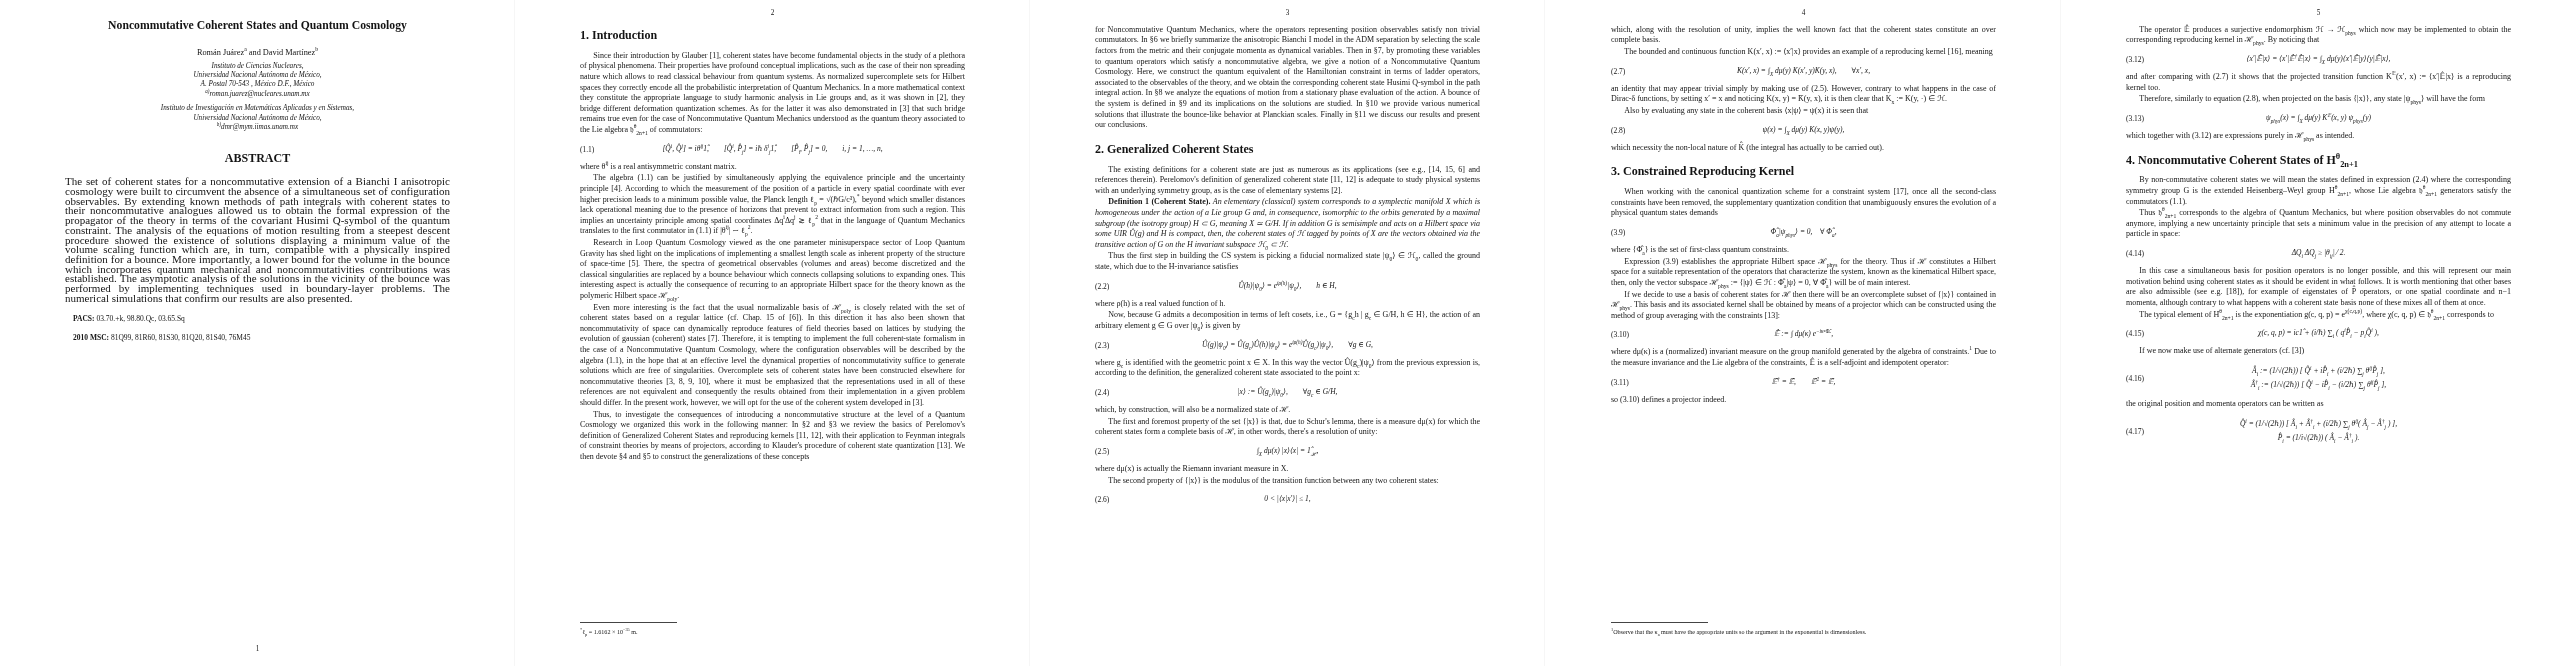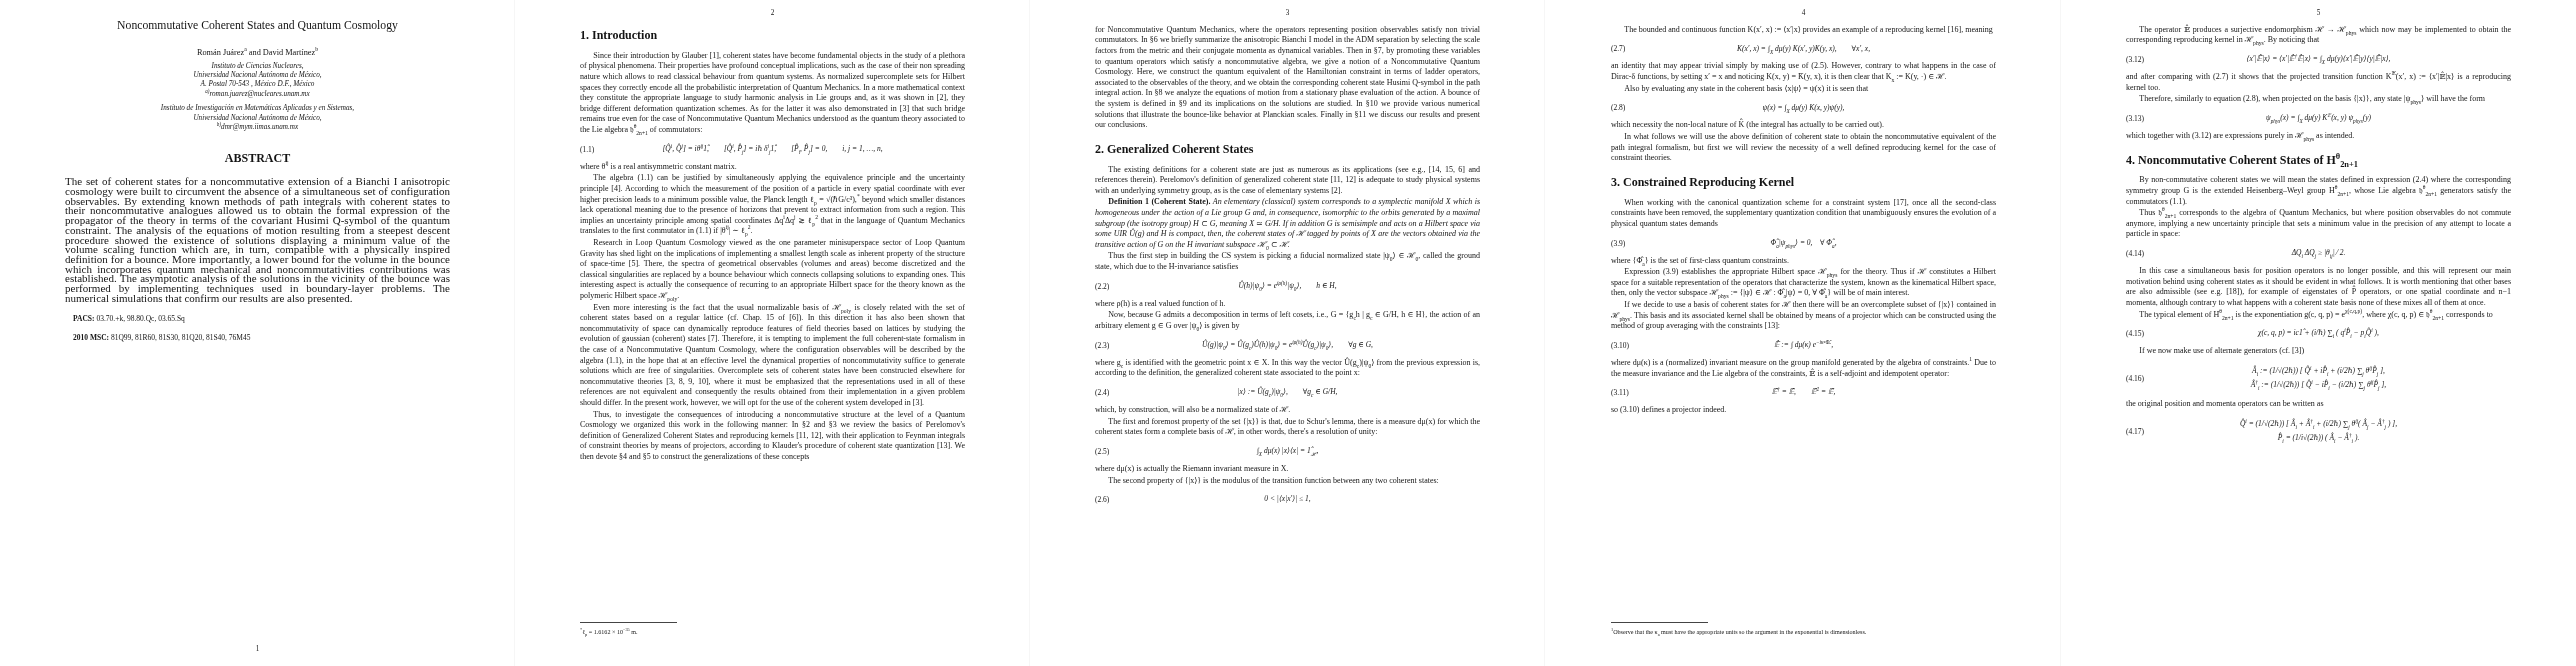--- a/index.html
+++ b/index.html
@@ -6,35 +6,35 @@
   body{
     width:2576px;height:667px;position:relative;overflow:hidden;
     background:#ffffff;color:#141414;
     font-family:"Liberation Serif","DejaVu Serif",serif;
   }
   .page{position:absolute;top:0;width:515px;height:667px;background:#fff;overflow:hidden;}
   .page.seam{box-shadow:inset -0.6px 0 0 #f0f0f0;}
   .inner{position:absolute;left:65px;right:65px;top:0;}
   .running-head{text-align:center;font-size:7.2px;margin:9px 0 7.8px 0;}
   .sec-heading{text-align:left;font-weight:bold;font-size:12px;margin:11px 0 7.8px 0;}
-  .para{font-size:8px;line-height:10.6px;text-align:justify;text-indent:13.3px;margin:0 0 1.1px 0;}
+  .para{font-size:8px;line-height:10.6px;text-align:justify;text-indent:13.3px;margin:0 0 1.1px 0;font-family:Liberation Serif, serif;}
   .para.noindent{text-indent:0;}
   .def-label{font-weight:bold;}
   .def-body{font-style:italic;}
   .eq-row{position:relative;margin:7.2px 0;font-size:7.5px;}
   .eq-num{position:absolute;left:0;top:50%;transform:translateY(-50%);font-style:normal;}
   .eq-body{text-align:center;font-style:italic;padding:0 29px;line-height:11.7px;}
   .eq-line{line-height:14px;}
   sup,sub{line-height:0;font-size:70%;}
   .footnote-block{position:absolute;bottom:24.5px;left:65px;right:65px;}
   .footnote-rule{width:97px;border-top:0.6px solid #444;margin-bottom:3.3px;}
   .footnote{font-size:6.1px;line-height:7.8px;text-indent:0;}
   .page-number-bottom{position:absolute;bottom:14.5px;left:0;right:0;text-align:center;font-size:7.2px;}
   
-  .title{text-align:center;font-size:11.7px;line-height:14.5px;margin-top:19px;}
+  .title{text-align:center;font-size:11.7px;line-height:14.5px;margin-top:19px;font-weight:bold;}
   .authors{text-align:center;font-size:8.3px;margin-top:14px;}
   .affil{text-align:center;font-style:italic;font-size:7.2px;line-height:9.4px;margin-top:5px;}
   .abstract-heading{text-align:center;font-weight:bold;font-size:12px;margin:19px 0 7.8px 0;}
   .abstract{font-size:11px;line-height:9.7px;text-align:justify;text-indent:0;}
   .meta-line{font-size:7.5px;margin-top:10px;padding-left:8px;}
   .meta-label{font-weight:bold;}
   
   .arxiv-banner-wrap{position:absolute;left:6.7px;top:48px;height:484px;width:27px;
     display:flex;align-items:center;justify-content:center;}
   .arxiv-banner{writing-mode:vertical-rl;transform:rotate(180deg);white-space:nowrap;
@@ -134,33 +134,33 @@
     <div class="eq-row">
       <span class="eq-num">(2.6)</span>
       <div class="eq-body">0 &lt; |⟨x|x′⟩| ≤ 1,</div>
     </div>
   </div>
 </div>
 
 <div class="page seam" style="left:1546px">
   <div class="inner">
     <div class="running-head">4</div>
+    <p class="para noindent">which, along with the resolution of unity, implies the well known fact that the coherent states constitute an over complete basis.</p>
     <p class="para">The bounded and continuous function K(x′, x) := ⟨x′|x⟩ provides an example of a reproducing kernel [16], meaning</p>
     <div class="eq-row">
       <span class="eq-num">(2.7)</span>
       <div class="eq-body">K(x′, x) = ∫<sub>X</sub> dμ(y) K(x′, y)K(y, x),  ∀x′, x,</div>
     </div>
     <p class="para noindent">an identity that may appear trivial simply by making use of (2.5). However, contrary to what happens in the case of Dirac-δ functions, by setting x′ = x and noticing K(x, y) = K̄(y, x), it is then clear that K<sub>x</sub> := K(y, ·) ∈ ℋ.</p>
     <p class="para">Also by evaluating any state in the coherent basis ⟨x|ψ⟩ = ψ(x) it is seen that</p>
     <div class="eq-row">
       <span class="eq-num">(2.8)</span>
       <div class="eq-body">ψ(x) = ∫<sub>X</sub> dμ(y) K(x, y)ψ(y),</div>
     </div>
     <p class="para noindent">which necessity the non-local nature of K̂ (the integral has actually to be carried out).</p>
-    <p class="para">In what follows we will use the above definition of coherent state to obtain the noncommutative equivalent of the path integral formalism, but first we will review the necessity of a well defined reproducing kernel for the case of constraint theories.</p>
     <div class="sec-heading">3. Constrained Reproducing Kernel</div>
     <p class="para">When working with the canonical quantization scheme for a constraint system [17], once all the second-class constraints have been removed, the supplementary quantization condition that unambiguously ensures the evolution of a physical quantum states demands</p>
     <div class="eq-row">
       <span class="eq-num">(3.9)</span>
       <div class="eq-body">Φ̂<sub>a</sub>|ψ<sub>phys</sub>⟩ = 0, ∀ Φ̂<sub>a</sub>,</div>
     </div>
     <p class="para noindent">where {Φ̂<sub>a</sub>} is the set of first-class quantum constraints.</p>
     <p class="para">Expression (3.9) establishes the appropriate Hilbert space ℋ<sub>phys</sub> for the theory. Thus if ℋ constitutes a Hilbert space for a suitable representation of the operators that characterize the system, known as the kinematical Hilbert space, then, only the vector subspace ℋ<sub>phys</sub> := {|ψ⟩ ∈ ℋ : Φ̂<sub>a</sub>|ψ⟩ = 0, ∀ Φ̂<sub>a</sub>} will be of main interest.</p>
     <p class="para">If we decide to use a basis of coherent states for ℋ then there will be an overcomplete subset of {|x⟩} contained in ℋ<sub>phys</sub>. This basis and its associated kernel shall be obtained by means of a projector which can be constructed using the method of group averaging with the constraints [13]:</p>
     <div class="eq-row">

